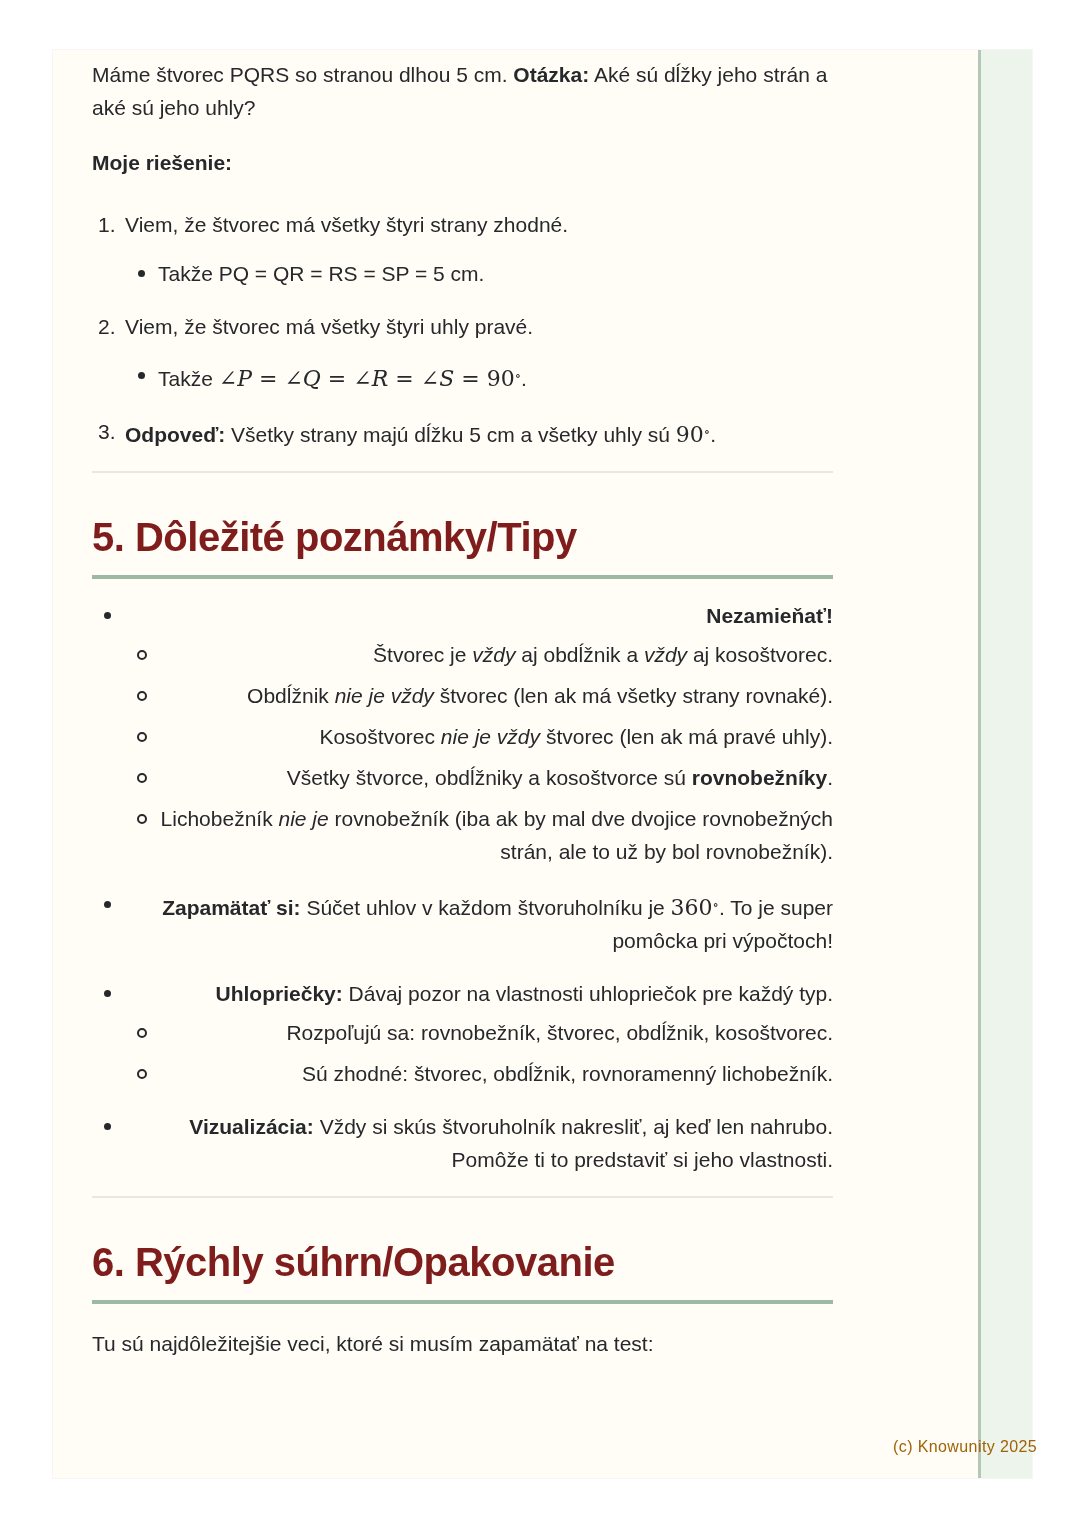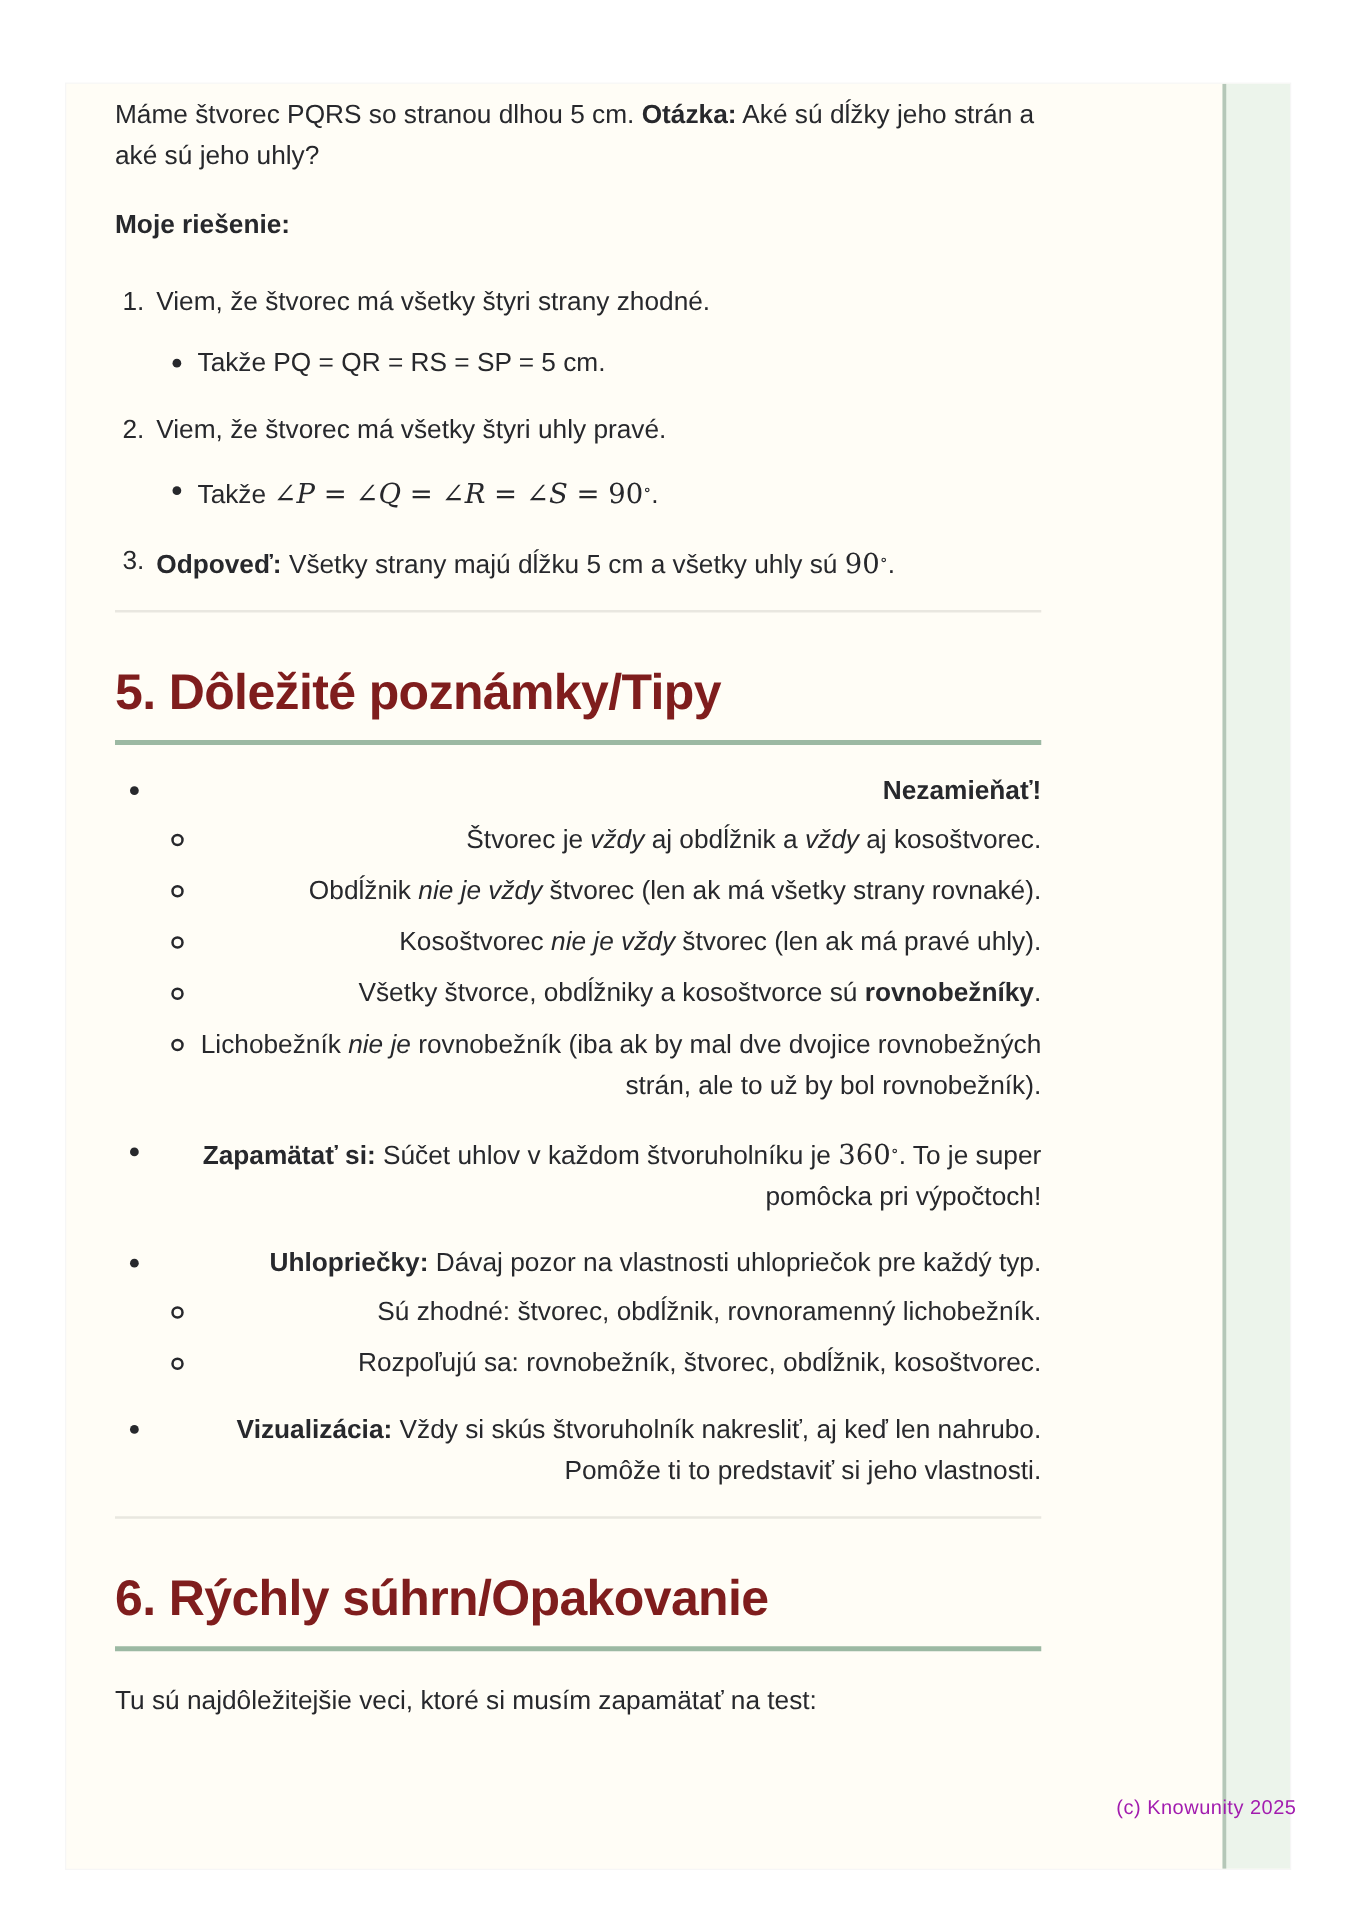--- a/index.html
+++ b/index.html
@@ -1,20 +1,20 @@
 <!DOCTYPE html>
 <html><head>
 <meta charset="utf-8">
 <style>
   * { margin:0; padding:0; box-sizing:border-box; }
   html,body { width:1080px; height:1528px; background:#ffffff; overflow:hidden; }
   body { font-family:"Liberation Sans", sans-serif; color:#27282c; }
 
   .page {
-    position:absolute; left:53px; top:67px; width:979px; height:1428px;
+    position:absolute; left:53px; top:50px; width:979px; height:1428px;
     background:#fffdf6; overflow:hidden;
     box-shadow:0 0 0 1px rgba(0,0,0,0.035);
   }
   .edge-strip {
     position:absolute; top:0; right:0; width:54px; height:100%;
     background:#ecf4eb; border-left:3px solid #b5c7b8;
   }
   .content {
     position:absolute; left:39px; top:0; width:741px; padding-top:8px;
     font-size:21px; line-height:33px;
@@ -59,21 +59,21 @@
     content:""; position:absolute; left:-21px; top:12px;
     width:6px; height:6px; border-radius:50%;
     border:2px solid #27282c; background:transparent;
   }
 
   .lead { margin-top:23px; }
   ul.summary { margin-top:22px; margin-bottom:0; }
 
   .watermark {
     position:absolute; left:893px; top:1438px; font-size:16px;
-    color:#a21caf; letter-spacing:0.4px; z-index:5;text-align:center;
+    color:#a16207; letter-spacing:0.4px; z-index:5;text-align:center;
   }
 </style>
 </head>
 <body>
 
 <div class="page">
   <div class="edge-strip"></div>
 
   <div class="content">
 
@@ -114,22 +114,22 @@
           <li><span>Všetky štvorce, obdĺžniky a kosoštvorce sú </span><span class="run-b">rovnobežníky</span><span>.</span></li>
           <li><span>Lichobežník </span><span class="run-i">nie je</span><span> rovnobežník (iba ak by mal dve dvojice rovnobežných strán, ale to už by bol rovnobežník).</span></li>
         </ul>
       </li>
       <li>
         <span><span class="run-b">Zapamätať si:</span><span> Súčet uhlov v každom štvoruholníku je </span><span class="run-m">360</span><span class="run-m run-sup">∘</span><span>. To je super pomôcka pri výpočtoch!</span></span>
       </li>
       <li>
         <span><span class="run-b">Uhlopriečky:</span><span> Dávaj pozor na vlastnosti uhlopriečok pre každý typ.</span></span>
         <ul class="l2">
+          <li><span>Rozpoľujú sa: rovnobežník, štvorec, obdĺžnik, kosoštvorec.</span></li>
           <li><span>Sú zhodné: štvorec, obdĺžnik, rovnoramenný lichobežník.</span></li>
-          <li><span>Rozpoľujú sa: rovnobežník, štvorec, obdĺžnik, kosoštvorec.</span></li>
         </ul>
       </li>
       <li>
         <span><span class="run-b">Vizualizácia:</span><span> Vždy si skús štvoruholník nakresliť, aj keď len nahrubo. Pomôže ti to predstaviť si jeho vlastnosti.</span></span>
       </li>
     </ul>
 
     <div class="divider"></div>
 
     <h2 class="section-title">6. Rýchly súhrn/Opakovanie</h2>

